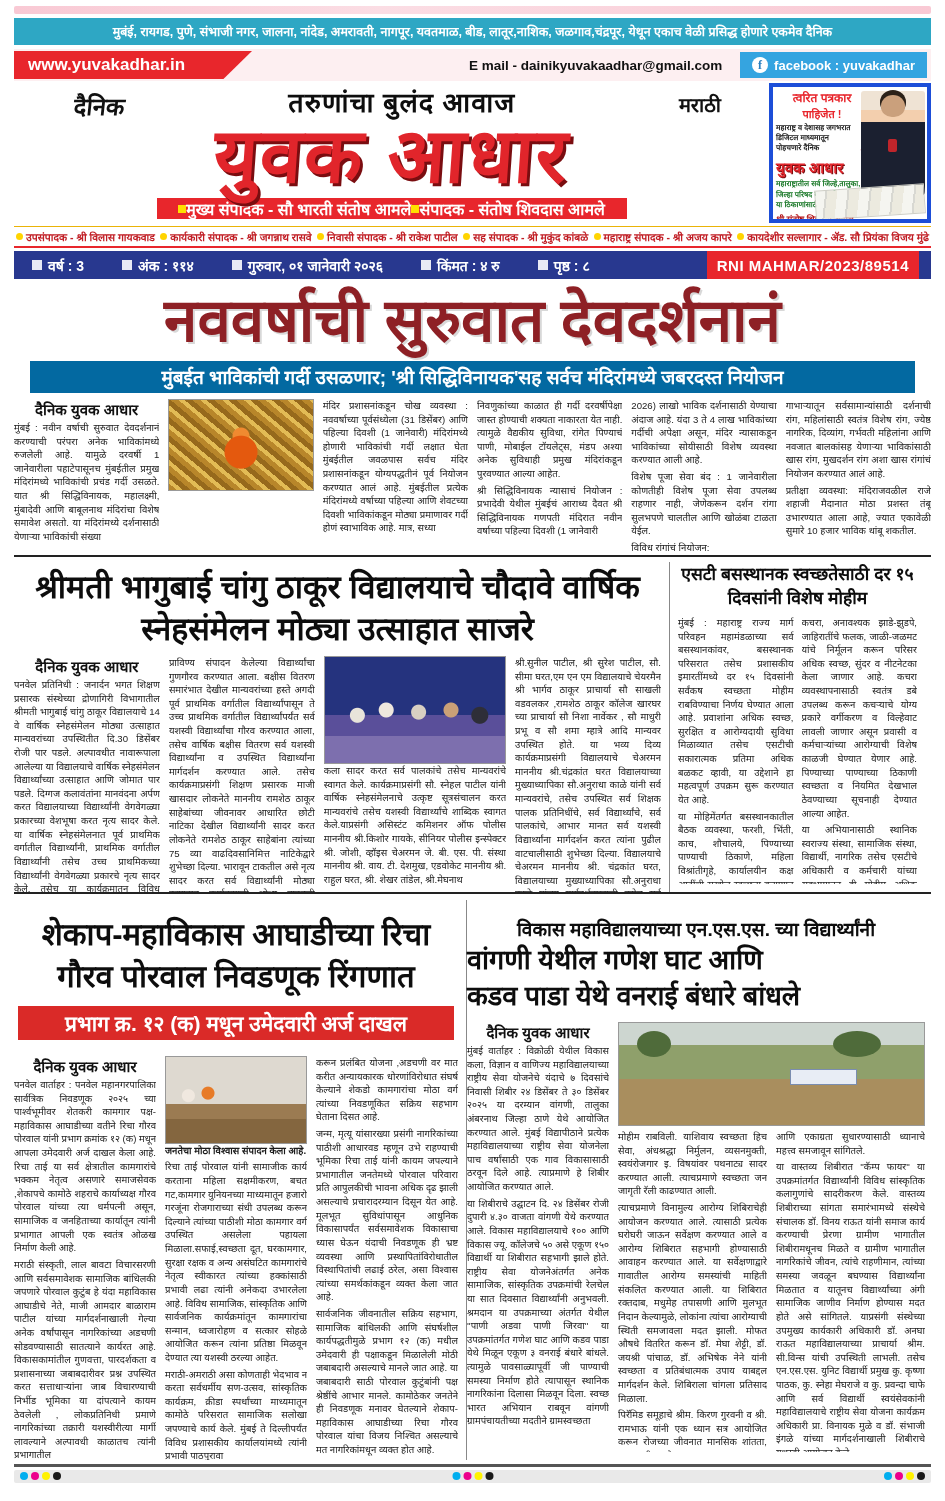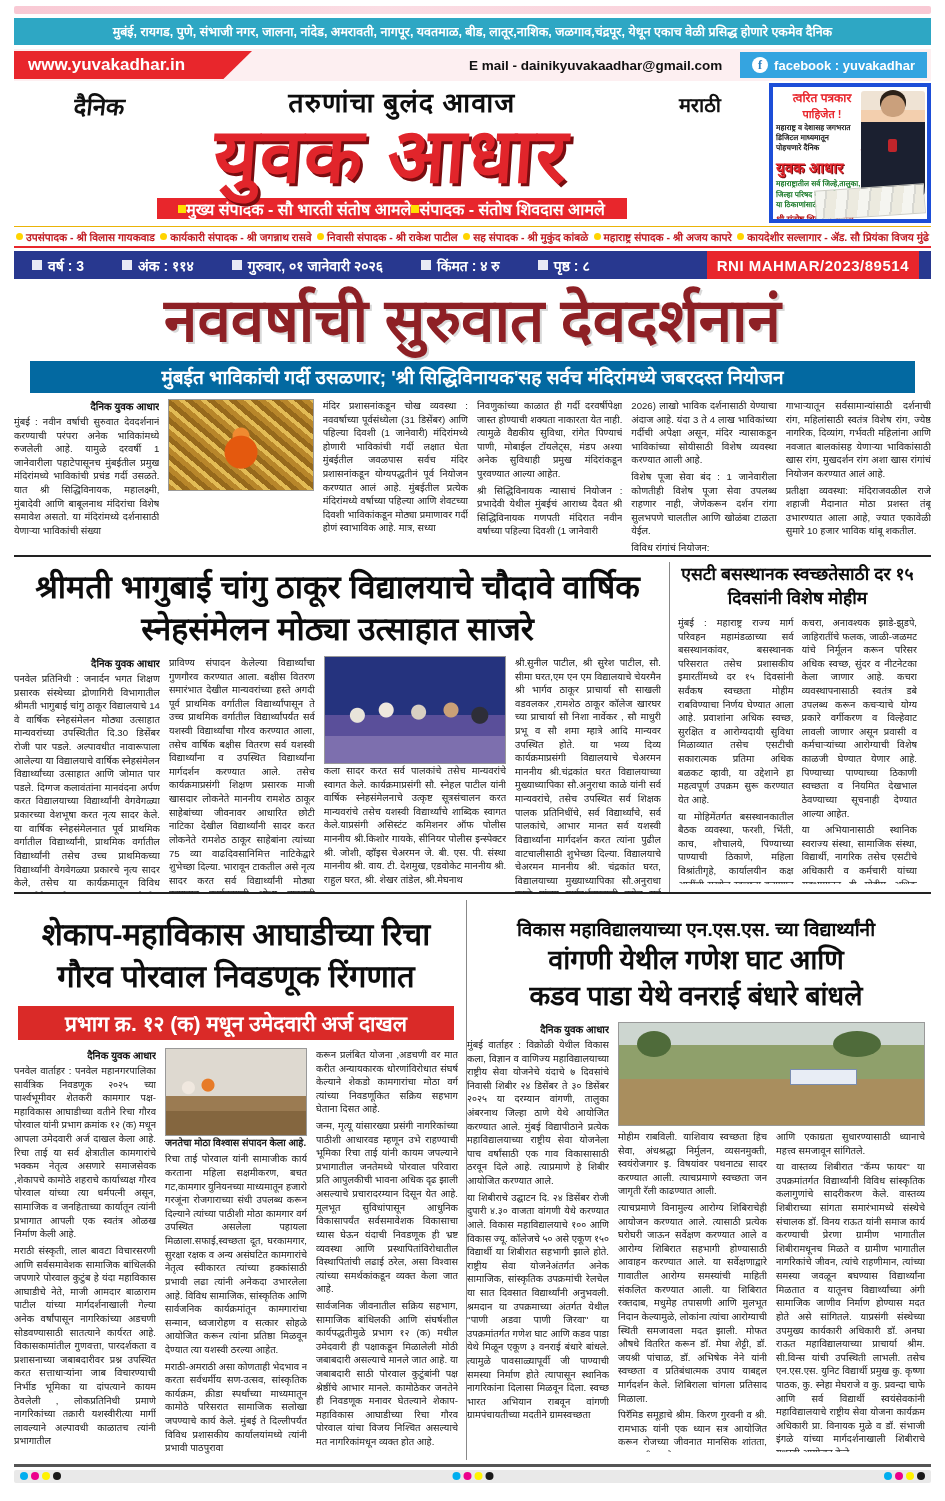--- a/index.html
+++ b/index.html
@@ -95,21 +95,21 @@
     color:#8e2025; margin-top: 6px;
     text-shadow: 2px 2px 0 #d8d8d8, -1px -1px 0 #fff;
   }
   .a1-subbar {
     margin: 4px 30px 0; height: 32px; background:#0369a1; color:#fff;
     display:flex; align-items:center; justify-content:center; font-size: 19px; font-weight:bold;
   }
   .a1-cols { margin: 6px 14px 0; display:flex; gap: 9px; height: 158px; overflow:hidden; border-bottom: 2px solid #222; padding-bottom: 4px; }
   .col { flex:1; overflow:hidden; }
   .col p, .caption p { font-size: 9.6px; line-height: 1.42; text-align: justify; margin-bottom: 3px; color:#222; }
-  .byline { font-weight:bold; font-size: 10px; text-align:right; margin-bottom: 2px; color:#111; }
+  .byline { font-weight:bold; font-size: 15px; text-align:center; margin-bottom: 2px; color:#111; }
   .photo { width:100%; border:1px solid #999; }
   .photo-idol { height: 92px;
     background:
       radial-gradient(circle at 50% 58%, #e4590e 0 16px, rgba(0,0,0,0) 17px),
       radial-gradient(circle at 50% 40%, #f08a30 0 8px, rgba(0,0,0,0) 9px),
       repeating-linear-gradient(40deg, #b8862a 0 5px, #e2bb55 5px 9px, #96691c 9px 14px);
   }
 
   
   .row2 { margin: 5px 14px 0; display:flex; height: 332px; border-bottom: 2px solid #222; overflow:hidden;}
@@ -126,30 +126,30 @@
   }
   .caption-strong { font-weight:bold; font-size:9.6px; line-height:1.4; text-align:justify; margin-bottom:3px; }
   .r2-right { width: 248px; border-left: 1.5px solid #888; padding-left: 8px; }
   .st-headline { text-align:center; font-weight:bold; font-size: 17.5px; line-height: 24px; color:#0d0d0d; margin: 0 0 6px; }
   .st-cols { display:flex; gap: 8px; height: 268px; overflow:hidden;}
 
   
   .row3 { margin: 6px 14px 0; display:flex; height: 560px; overflow:hidden; }
   .r3-left { width: 452px; padding-right: 8px; }
   .a3-headline { text-align:center; font-weight:bold; font-size: 31px; line-height: 42px; color:#0d0d0d; margin-top: 14px;}
-  .a3-subbar { margin: 8px 4px 8px; height: 34px; background:#da2a28; color:#fff; display:flex; align-items:center; justify-content:center; font-size: 21px; font-weight:bold; }
+  .a3-subbar { margin: 8px 4px 16px; height: 34px; background:#da2a28; color:#fff; display:flex; align-items:center; justify-content:center; font-size: 21px; font-weight:bold; }
   .a3-cols { display:flex; gap: 9px; height: 440px; overflow:hidden; }
   .a3-photo { height: 88px; background:
       radial-gradient(circle at 30% 42%, #e77b28 0 6px, rgba(0,0,0,0) 7px),
       radial-gradient(circle at 16% 45%, #f0e8df 0 6px, rgba(0,0,0,0) 7px),
       linear-gradient(180deg,#ded9d0 0 55%, #9b7b52 55% 72%, #84663f 72% 100%);
   }
   .r3-right { width: 459px; border-left: 1.5px solid #888; }
   .a4-h1 { text-align:center; font-weight:bold; font-size: 19px; color:#0d0d0d; margin-top: 16px;}
-  .a4-h2 { text-align:center; font-weight:bold; font-size: 27px; line-height: 36px; color:#0d0d0d; }
+  .a4-h2 { text-align:left; font-weight:bold; font-size: 27px; line-height: 36px; color:#0d0d0d; }
   .a4-body { display:flex; gap: 9px; margin-top: 8px; height: 430px; overflow:hidden;}
   .a4-col1 { width: 142px; flex:none; }
   .a4-rightblock { flex:1; }
   .a4-photo { height: 104px; margin-bottom: 4px; background:
       linear-gradient(180deg,#cdd6d0 0 22%, #8fa06b 22% 55%, #a98e5e 55% 100%);
       position:relative; border:1px solid #999;}
   .a4-banner { position:absolute; left: 56%; top: 45%; width: 22%; height: 16%; background:#e8edf5; border:1px solid #7a8db0; }
   .a4-tree { position:absolute; width:34px; height:26px; border-radius:50%; background:#4f6b3a; top:8%; }
   .a4-cols2 { display:flex; gap: 9px; height: 322px; overflow:hidden;}
 

